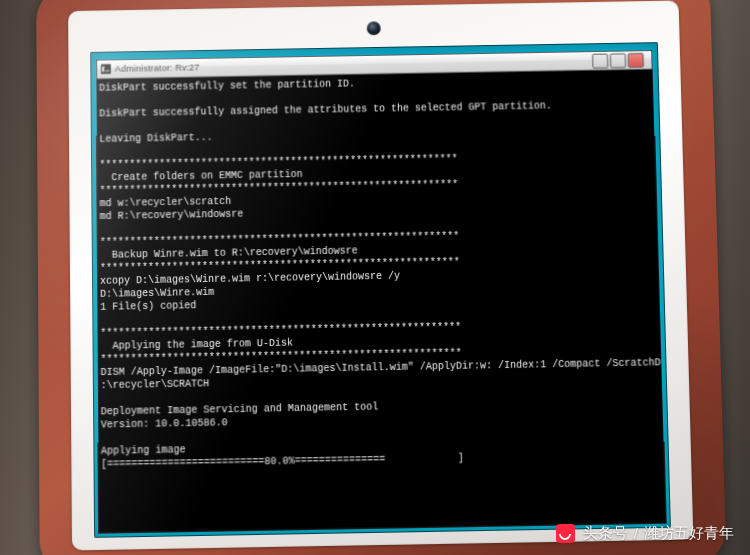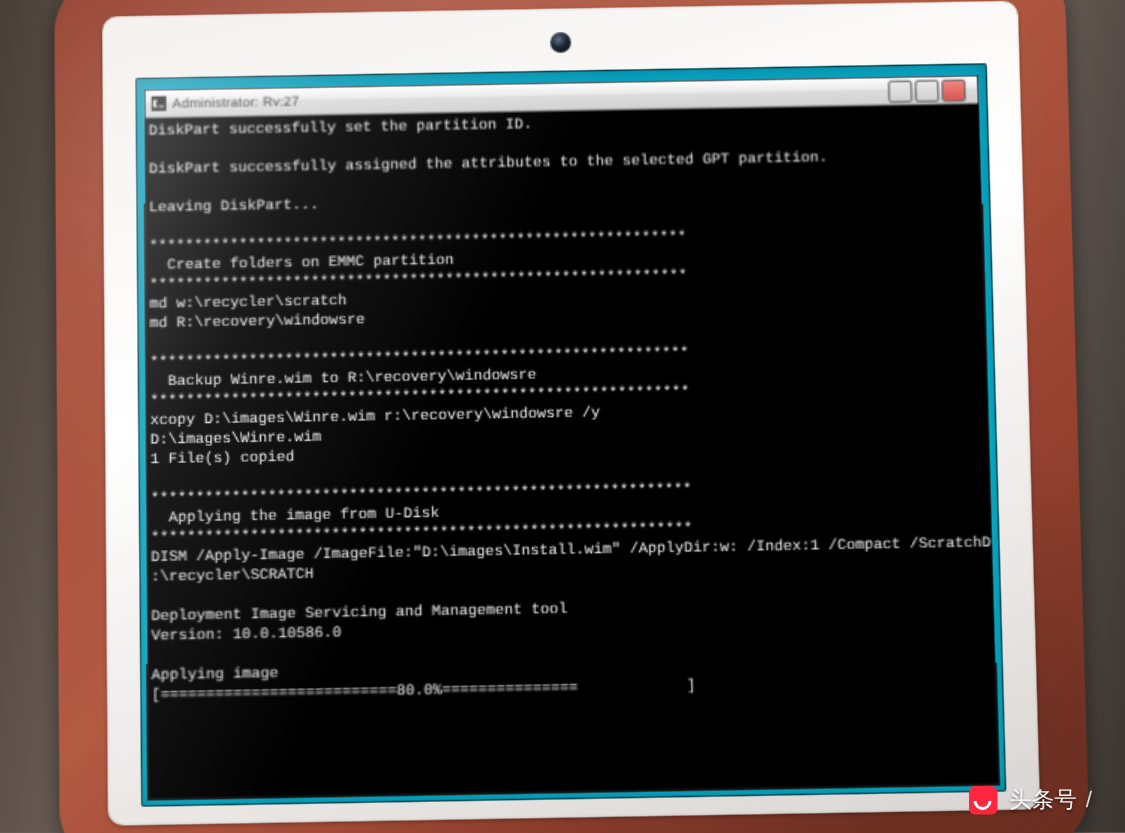--- a/index.html
+++ b/index.html
@@ -81,14 +81,15 @@
 
         <div class="glass"></div>
       </div>
     </div>
   </div>
 
   <div class="wm">
     <span class="lg"></span>
     <span>头条号</span>
     <span class="sep">/</span>
+    <span>潍坊五好青年</span>
   </div>
 </div>
 
 </body></html>

